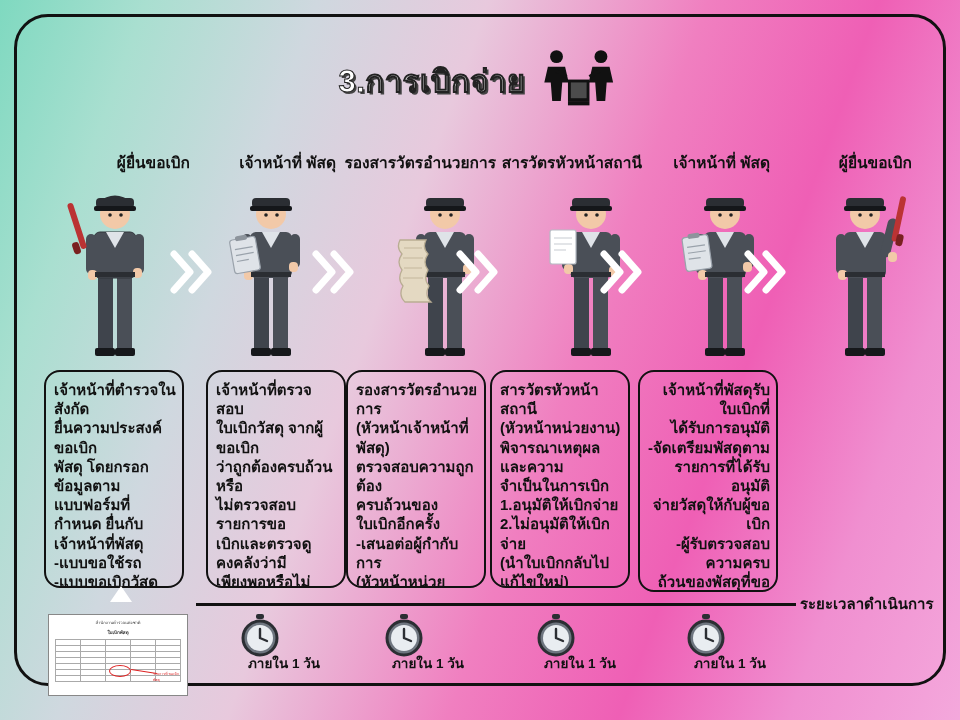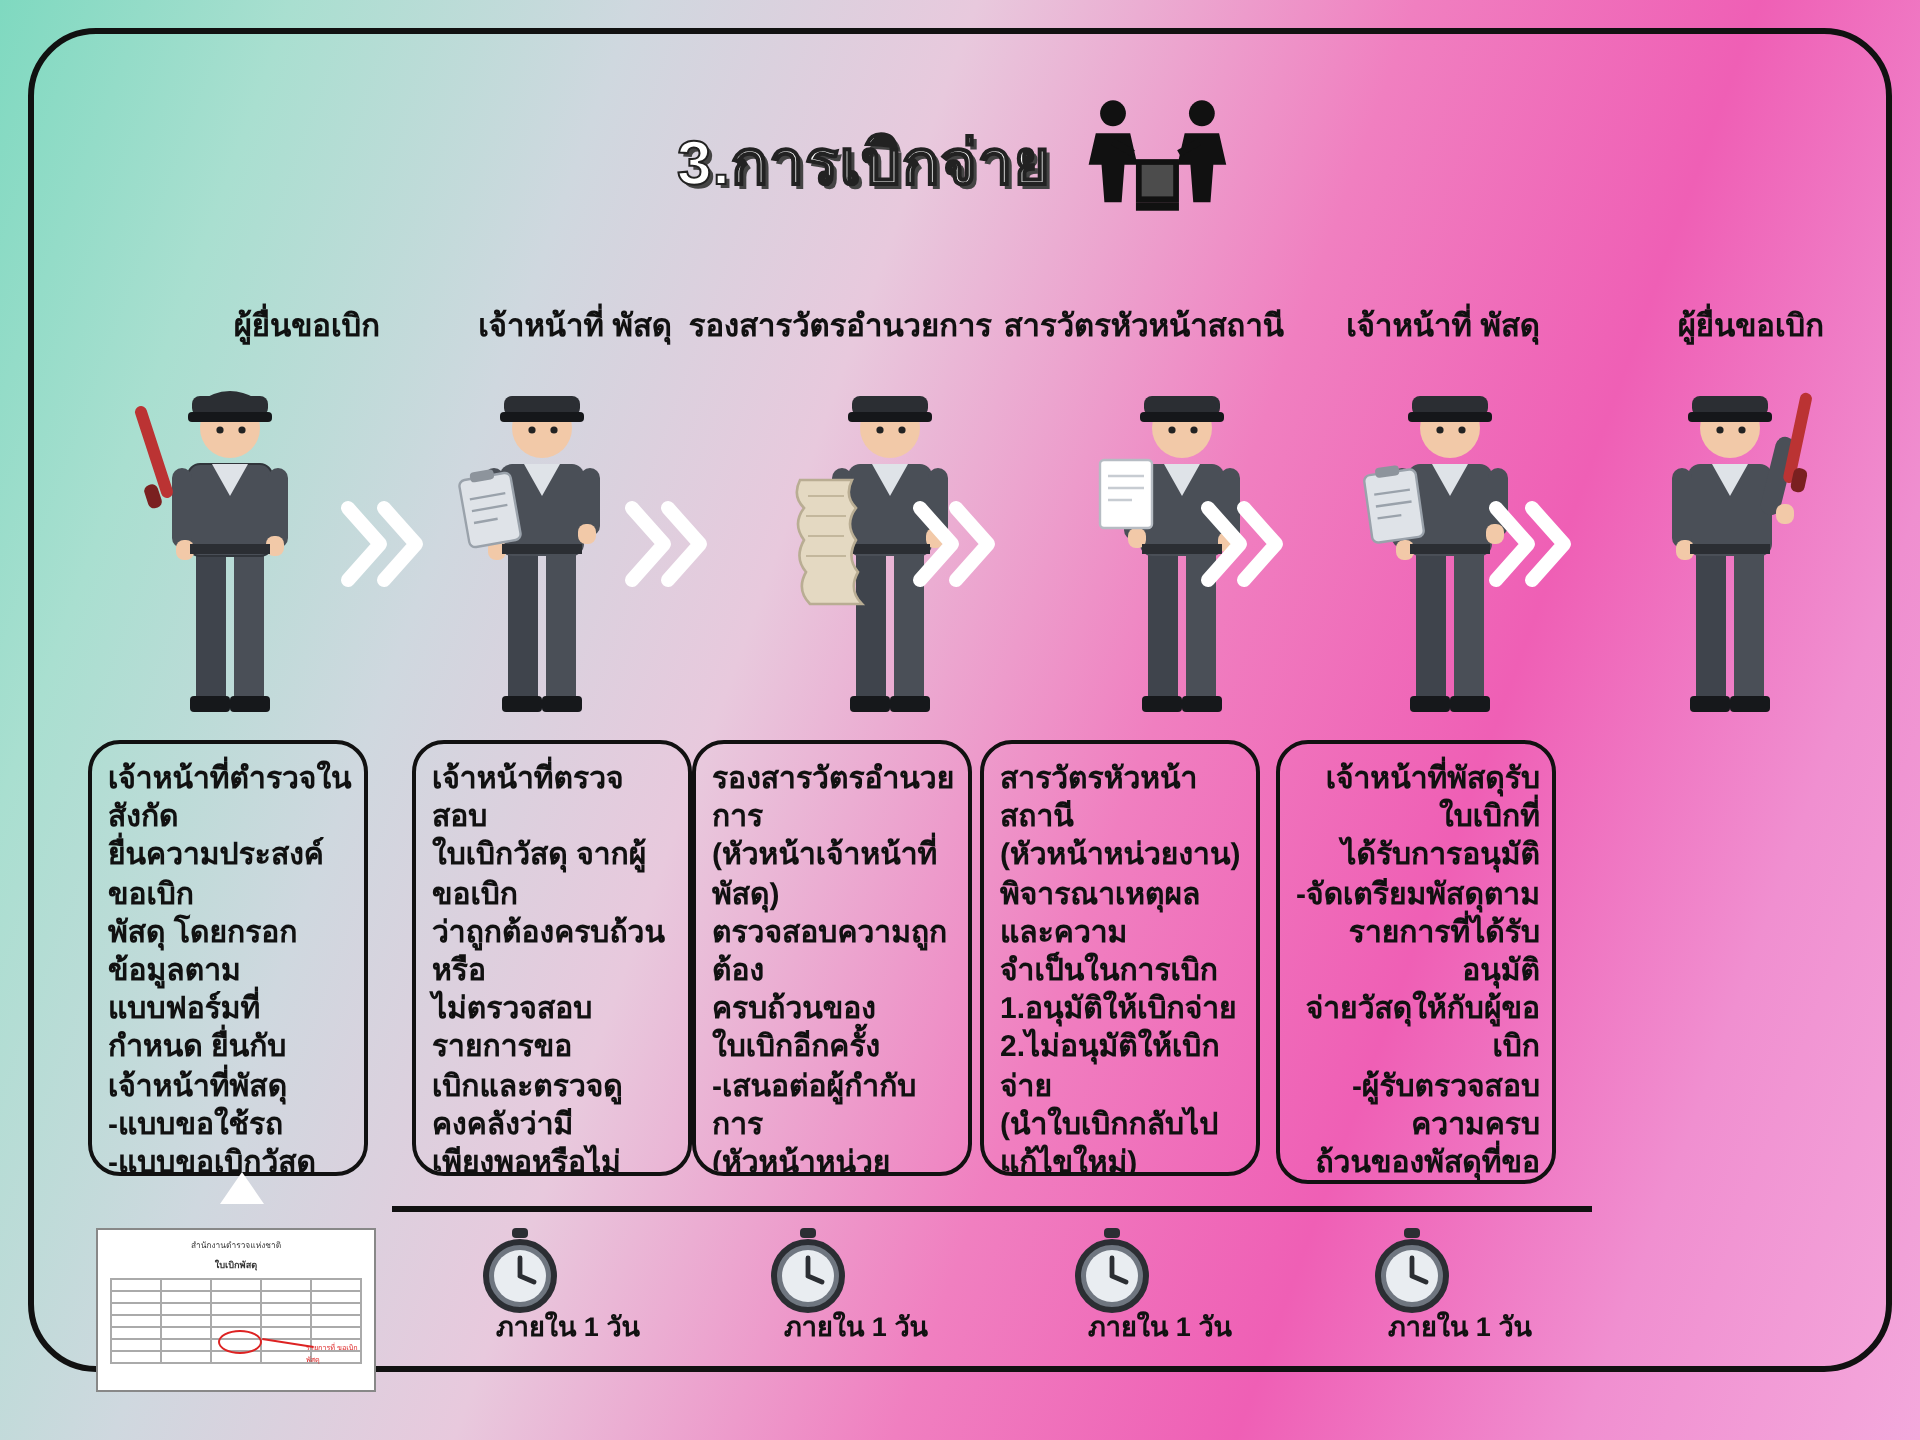--- a/index.html
+++ b/index.html
@@ -329,20 +329,21 @@
 จ่ายวัสดุให้กับผู้ขอเบิก
 -ผู้รับตรวจสอบความครบ
 ถ้วนของพัสดุที่ขอเบิก
 -เจ้าหน้าที่พัสดุตัดรายการ
 วัสดุที่ขอเบิกออกจากราย
 การในบัญชี</div>
 
   <div id="tri-pointer"></div>
 
   <div id="timeline-line"></div>
+  <div id="timeline-label">ระยะเวลาดำเนินการ</div>
 
   <svg class="clock" style="left:238px;" viewBox="0 0 44 44">
     <rect x="18" y="0" width="8" height="5" rx="2" fill="#2b2e33"></rect>
     <circle cx="22" cy="24" r="17" fill="#6f7680" stroke="#2b2e33" stroke-width="3"></circle>
     <circle cx="22" cy="24" r="13" fill="#e9edf1"></circle>
     <path d="M22 24 L22 15 M22 24 L29 27" stroke="#2b2e33" stroke-width="2.4" stroke-linecap="round"></path>
   </svg>
   <svg class="clock" style="left:382px;" viewBox="0 0 44 44">
     <rect x="18" y="0" width="8" height="5" rx="2" fill="#2b2e33"></rect>
     <circle cx="22" cy="24" r="17" fill="#6f7680" stroke="#2b2e33" stroke-width="3"></circle>

